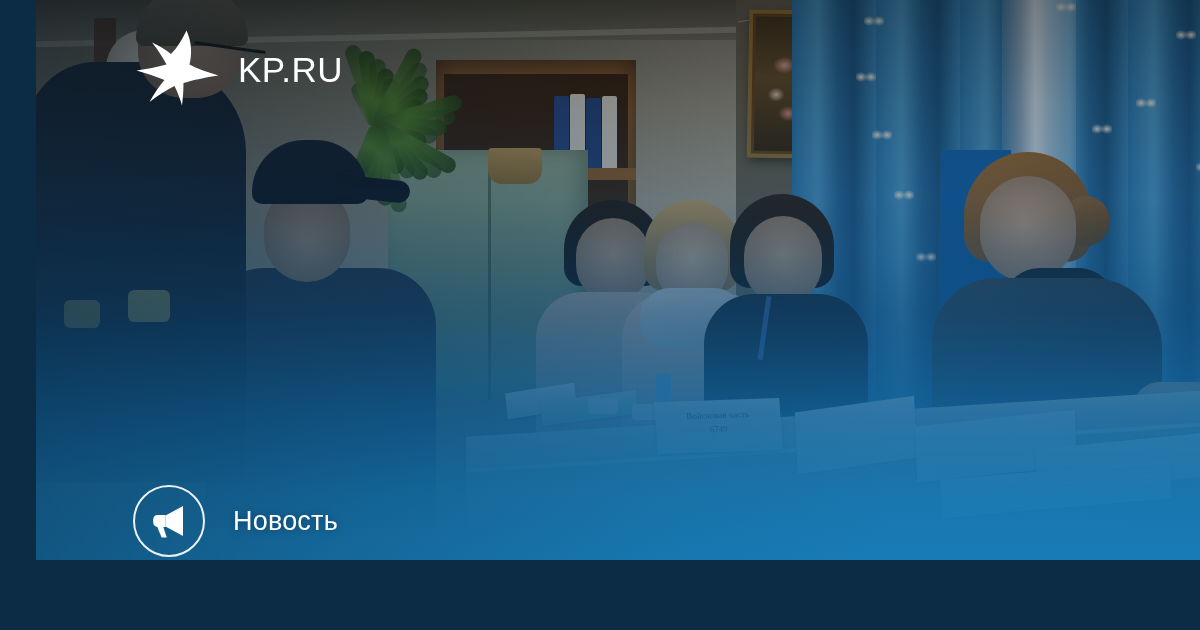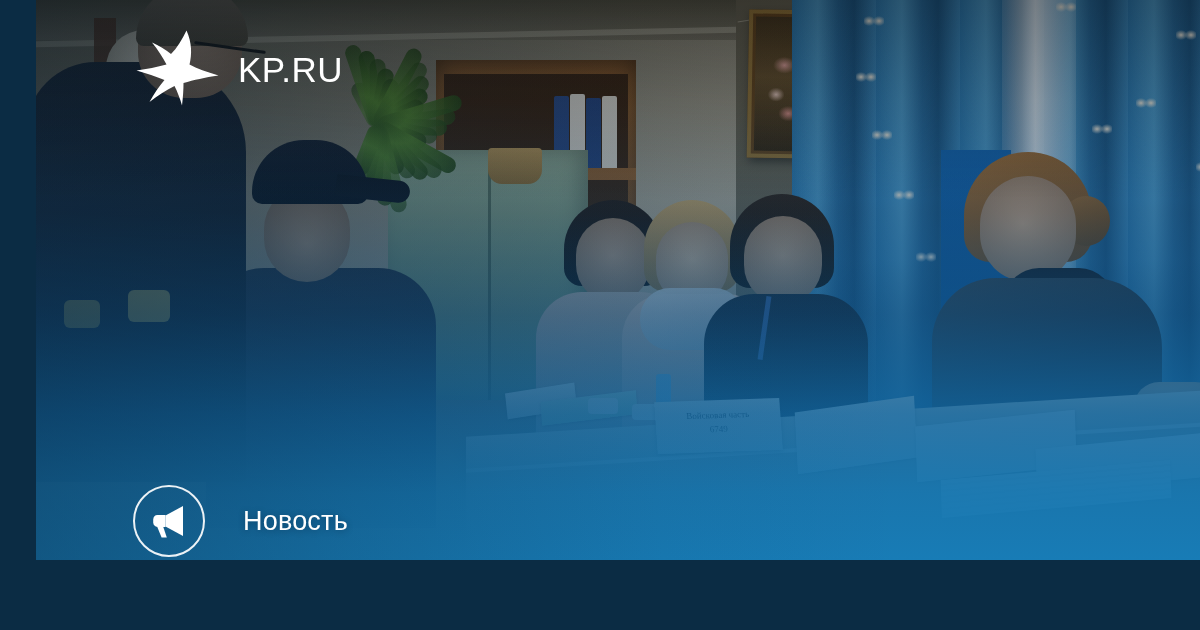--- a/index.html
+++ b/index.html
@@ -309,21 +309,21 @@
     position:absolute; left:92px; top:186px; width:900px;
     color:#ffffff;
     font-family:"Liberation Sans", sans-serif;
     font-weight:700;
     font-size:41px;
     line-height:56px;
     letter-spacing:-0.2px;
     text-shadow:0 1px 10px rgba(0,20,40,.35);
   }
 
-  .badge { position:absolute; left:97px; top:485px; display:flex; align-items:center; gap:38px; }
+  .badge { position:absolute; left:97px; top:485px; display:flex; align-items:center; gap:28px; }
   .badge-ring {
     width:72px; height:72px; border-radius:50%;
     border:2px solid rgba(255,255,255,.92);
     display:flex; align-items:center; justify-content:center;
     flex:0 0 auto;
   }
   .megaphone { width:36px; height:34px; display:block; }
   .badge-label {
     color:#ffffff; font-size:27px; font-weight:400; letter-spacing:.2px;
     font-family:"Liberation Sans", sans-serif;

